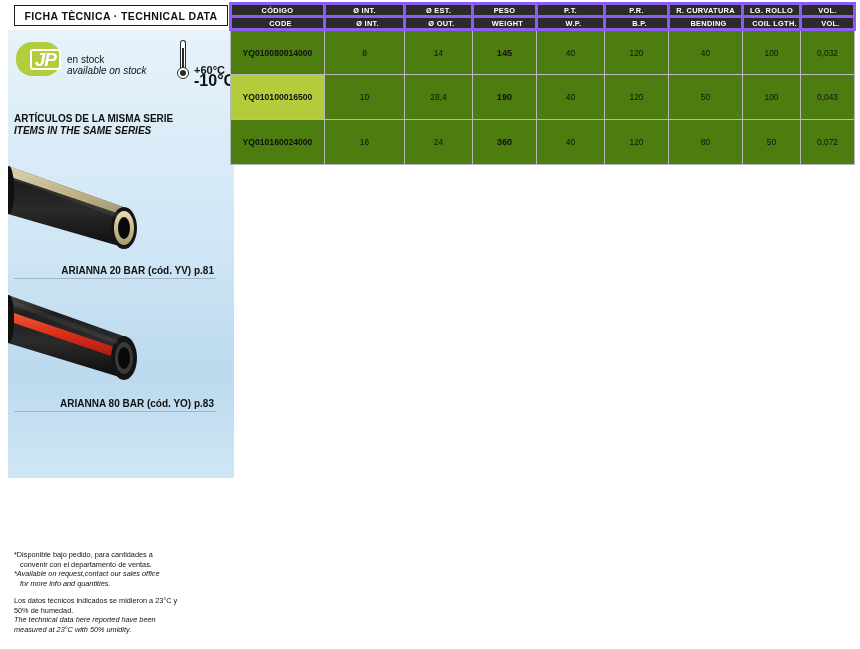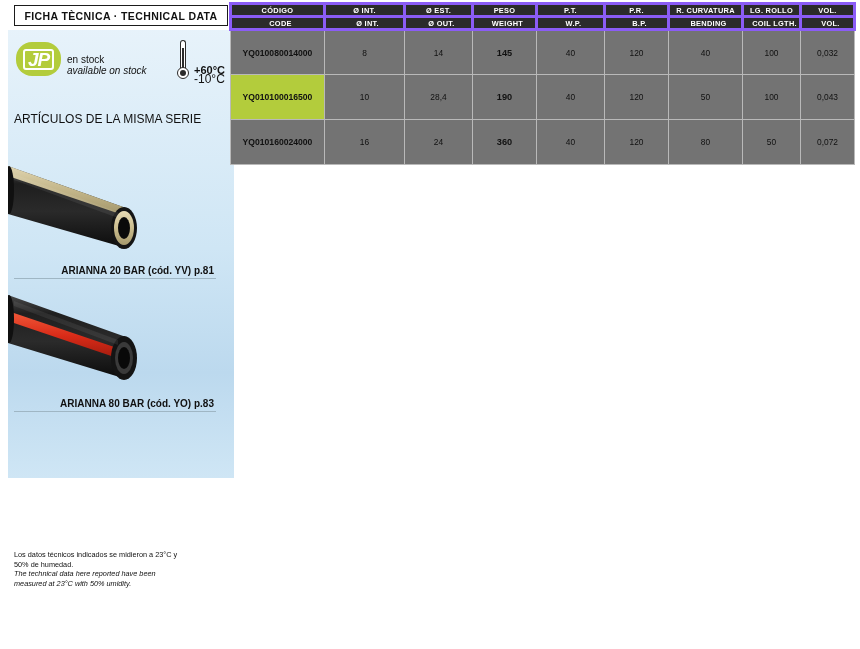--- a/index.html
+++ b/index.html
@@ -37,21 +37,21 @@
     letter-spacing: .4px;
     display: flex; align-items: center; justify-content: center;
   }
 
   
   #jp-logo {
     position: absolute;
     left: 8px; top: 42px;
     width: 45px; height: 34px;
     background: #b3cc3c;
-    display: flex; align-items: center; justify-content: center; border-radius: 16px;
+    display: flex; align-items: center; justify-content: flex-end; border-radius: 16px;
   }
   #jp-logo span {
     color: #ffffff;
     font-size: 19px;
     font-weight: bold;
     font-style: italic;
     letter-spacing: -1px;
     border: 2px solid #ffffff;
     border-radius: 3px;
     padding: 0 3px;
@@ -97,29 +97,29 @@
     width: 6px; height: 6px;
     border-radius: 50%;
     background: #2b2b2b;
   }
   #temp-hi {
     position: absolute; left: 186px; top: 44px;
     font-size: 11px; font-weight: bold; color:#111;margin-top:20px;
   }
   #temp-lo {
     position: absolute; left: 186px; top: 72px;
-    font-size: 12px; font-weight: normal; color:#111;
+    font-size: 16px; font-weight: bold; color:#111;
   }
 
   #series-title {
     position: absolute;
     left: 6px; top: 113px;
     width: 216px;
-    font-size: 12px;
-    font-weight: normal;
+    font-size: 10px;
+    font-weight: bold;
     line-height: 12px;
     color: #111;
   }
   #series-title .it { font-style: italic; }
 
   
   .hose-block { position: absolute; left: 0; width: 226px; }
   #hose-1 { top: 152px; height: 120px; }
   #hose-2 { top: 283px; height: 118px; }
 
@@ -199,21 +199,21 @@
     background: #f0f0f0;
     font-size: 8px;
     font-weight: bold;
     height: 17px;
     color: #111;
   }
   table.spec tbody td {
     height: 45px;
     font-size: 8.4px;
     color: #111;
-    background: #737373;
+    background: #4d7c0f;
   }
   table.spec tbody td.code {
     font-weight: bold;
     font-size: 8.6px;
   }
   table.spec tbody td.weight {
     font-weight: bold;
     font-size: 9.2px;
   }
   table.spec tbody tr.highlight td.code {
@@ -241,20 +241,21 @@
     <div class="stem"></div>
     <div class="merc"></div>
     <div class="bulb"></div>
     <div class="bulbfill"></div>
   </div>
   <div id="temp-hi">+60°C</div>
   <div id="temp-lo">-10°C</div>
 
   <div id="series-title">
     <div>ARTÍCULOS DE LA MISMA SERIE</div>
+    <div class="it">ITEMS IN THE SAME SERIES</div>
   </div>
 
   <div class="hose-block" id="hose-1">
     <svg width="226" height="120" viewBox="0 0 226 120">
       <defs>
         <linearGradient id="blk1" x1="0" y1="0" x2="0" y2="1">
           <stop offset="0%" stop-color="#4a4a4a"></stop>
           <stop offset="22%" stop-color="#1e1e1e"></stop>
           <stop offset="55%" stop-color="#2a2a2a"></stop>
           <stop offset="100%" stop-color="#0c0c0c"></stop>
@@ -304,20 +305,26 @@
       <ellipse cx="116" cy="75" rx="9" ry="16" fill="#3a3a3a"></ellipse>
       <ellipse cx="116" cy="75" rx="6" ry="11" fill="#090909"></ellipse>
       <ellipse cx="1" cy="36" rx="5" ry="24" fill="#101010"></ellipse>
       <path d="M6,18 L110,57 L110,62 L6,23 Z" fill="#ffffff" opacity="0.07"></path>
     </svg>
   </div>
   <div class="hose-caption" id="cap-2">ARIANNA 80 BAR (cód. YO) p.83</div>
   <div class="hr-line" id="hr-2"></div>
 
   <div id="footnotes">
+    <p>
+      <span>*Disponible bajo pedido, para cantidades a</span><br>
+      <span class="ind">convenir con el departamento de ventas.</span><br>
+      <span class="it">*Available on request,contact our sales office</span><br>
+      <span class="it ind">for more info and quantities.</span>
+    </p>
     <p>
       <span>Los datos técnicos indicados se midieron a 23°C y</span><br>
       <span>50% de humedad.</span><br>
       <span class="it">The technical data here reported have been</span><br>
       <span class="it">measured at 23°C with 50% umidity.</span>
     </p>
   </div>
 </div>
 
 <div id="table-wrap">

